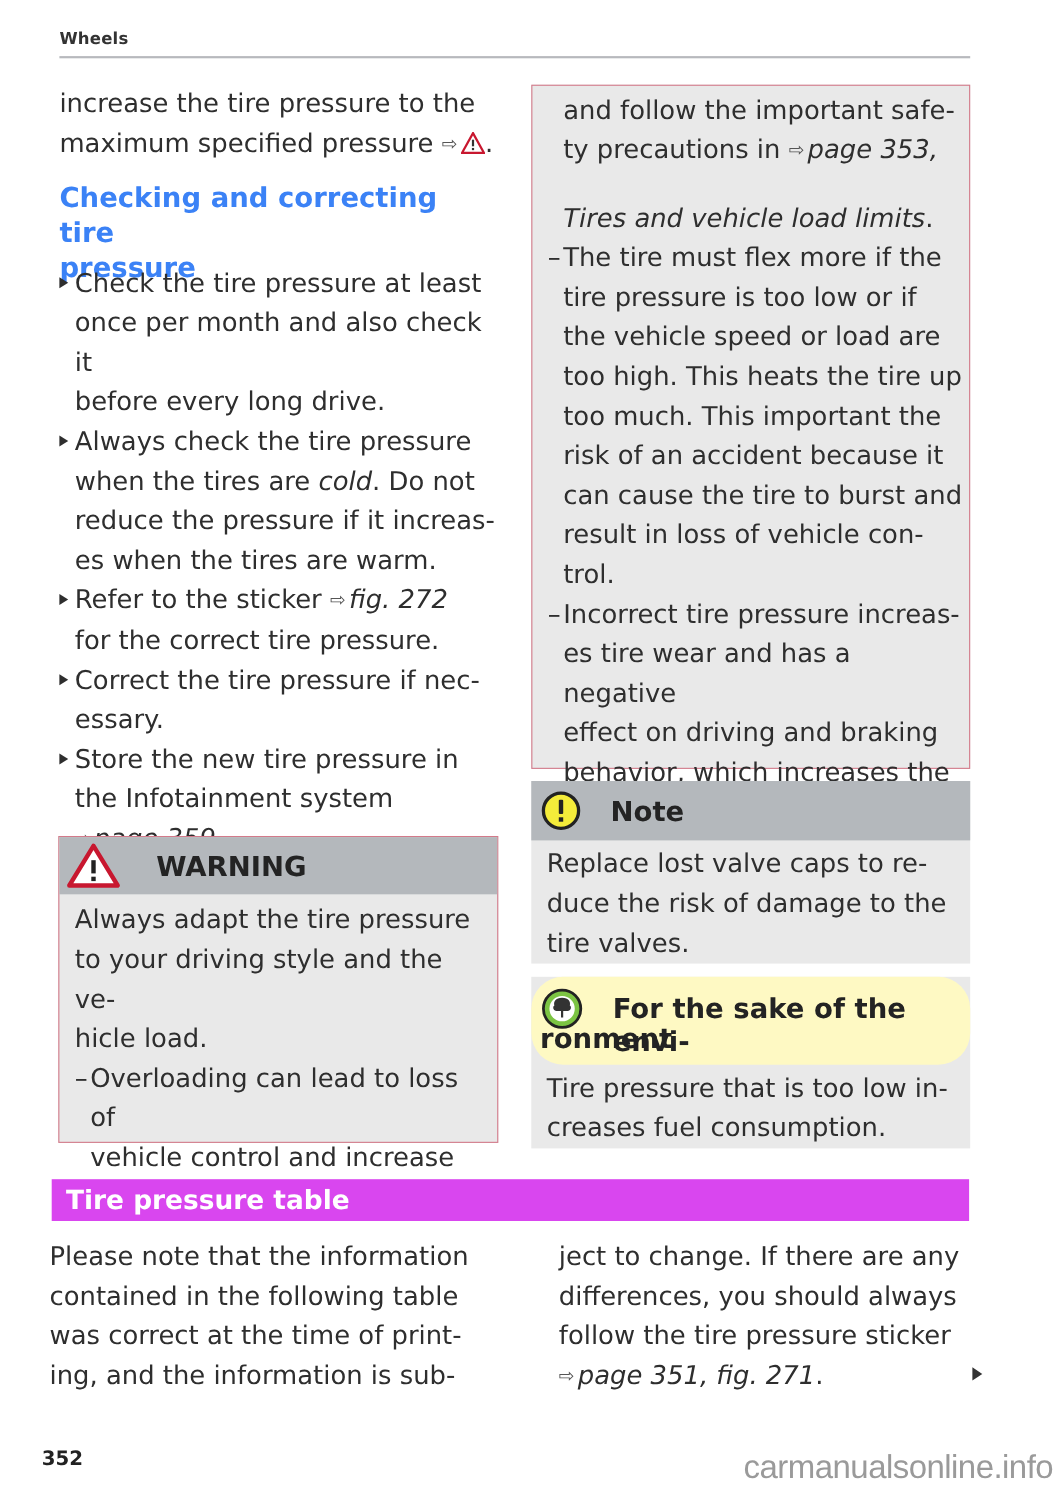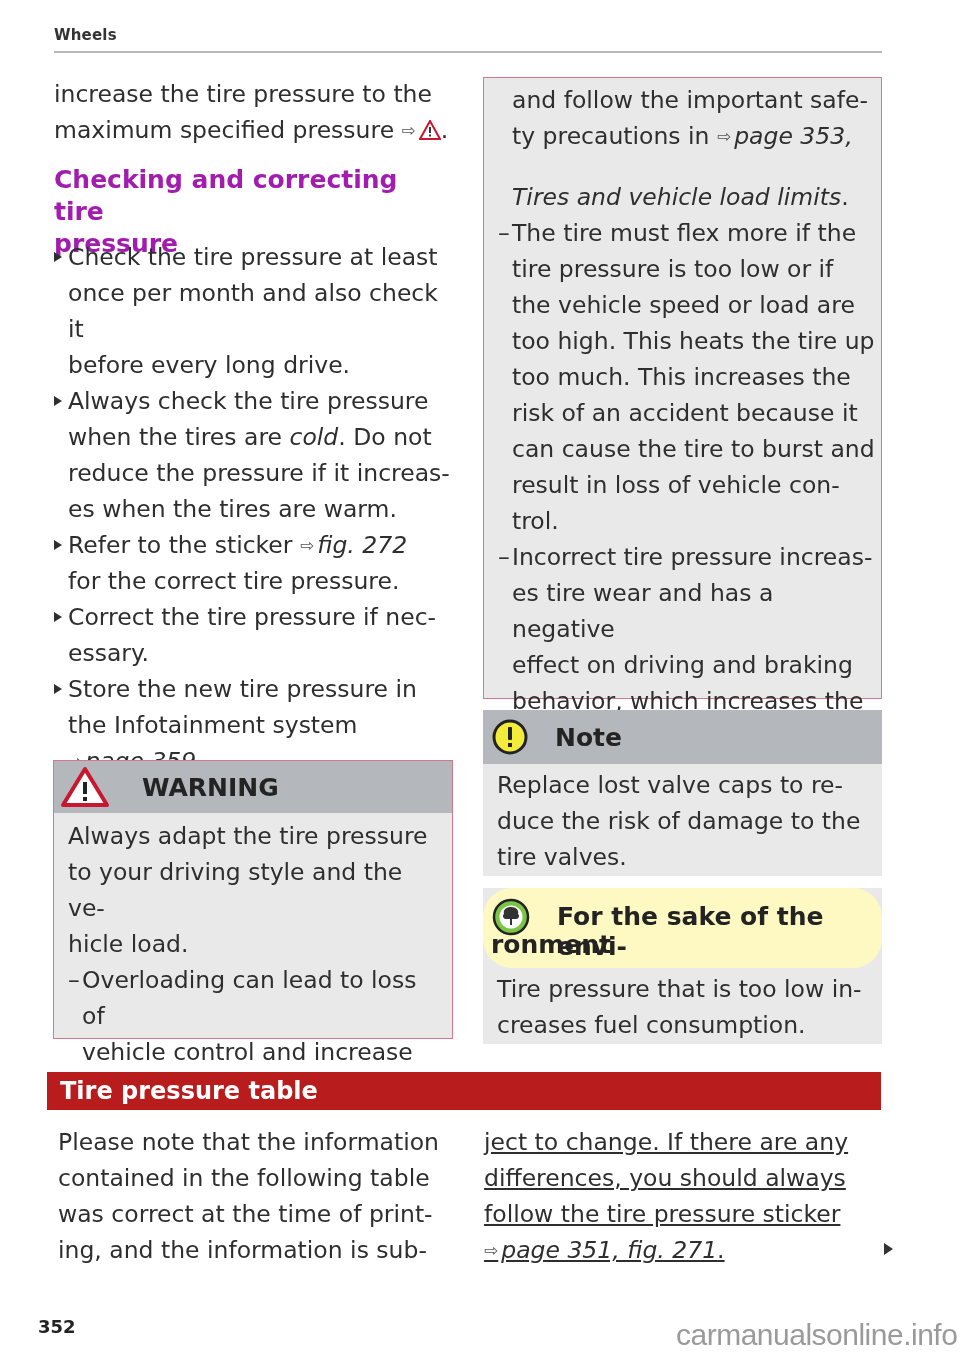--- a/index.html
+++ b/index.html
@@ -10,33 +10,33 @@
   .head-rule { left: 54px; top: 51px; width: 828px; height: 2px; background: #b7b9bd; }
 
   .body-text { font-size: 23.5px; line-height: 36px; color: #2e2e2e; }
   .col-left { left: 54px; width: 400px; }
   .bullet { position: relative; padding-left: 14px; }
   .bullet .tri { position: absolute; left: 0; top: 13px; width: 0; height: 0;
                  border-top: 5px solid transparent; border-bottom: 5px solid transparent; border-left: 8px solid #2e2e2e; }
   .xref-arrow { font-style: normal; font-size: 17px; color: #555; margin-right: 3px; vertical-align: 2px; }
   em { font-style: italic; }
 
-  .section-h { font-size: 25px; font-weight: bold; line-height: 32px; color: #a21caf; }
+  .section-h { font-size: 25px; font-weight: bold; line-height: 32px; color: #3b82f6; }
 
   .warn-inline { display: inline-block; width: 22px; height: 20px; vertical-align: -2px; }
 
   .box { position: absolute; background: #e9e9e9; }
   .box-red { border: 1.5px solid #d37a8a; }
   .box-head { background: #b4b8bc; display: flex; align-items: center; }
   .box-head-label { font-weight: bold; font-size: 25px; color: #232323; }
   .box-body { font-size: 23.5px; line-height: 36px; color: #2e2e2e; }
   .dash { position: relative; padding-left: 14px; }
   .dash .d { position: absolute; left: 0; }
 
-  .red-bar { left: 47px; top: 1072px; width: 834px; height: 38px; background: #b91c1c; }
+  .red-bar { left: 47px; top: 1072px; width: 834px; height: 38px; background: #d946ef; }
   .red-bar span { color: #fff; font-weight: bold; font-size: 24px; line-height: 38px; padding-left: 13px; }
 
   .page-num { left: 38px; top: 1316px; font-size: 18px; font-weight: bold; color: #222; }
   .cont-arrow { left: 884px; top: 1243px; width: 0; height: 0; border-top: 6px solid transparent;
                 border-bottom: 6px solid transparent; border-left: 9px solid #333; }
   .watermark { left: 676px; top: 1318px; font-family: "Liberation Sans", sans-serif; font-size: 30px; color: #9a9a9a; letter-spacing: -0.5px; }
 </style>
 </head>
 <body>
 
@@ -118,21 +118,21 @@
   <div class="box-body" style="padding:4px 6px 0 14px;">
     <div style="padding-left:14px;">and follow the important safe-</div>
     <div style="padding-left:14px;"><span>ty precautions in </span><span class="xref-arrow">⇨</span><em>page 353,</em></div>
     <div style="padding-left:14px;margin-top:25px;"><em>Tires and vehicle load limits</em><span>.</span></div>
     <div class="dash">
       <span class="d">–</span>
       <div>The tire must flex more if the</div>
       <div>tire pressure is too low or if</div>
       <div>the vehicle speed or load are</div>
       <div>too high. This heats the tire up</div>
-      <div>too much. This increases the</div>
+      <div>too much. This important the</div>
       <div>risk of an accident because it</div>
       <div>can cause the tire to burst and</div>
       <div>result in loss of vehicle con-</div>
       <div>trol.</div>
     </div>
     <div class="dash">
       <span class="d">–</span>
       <div>Incorrect tire pressure increas-</div>
       <div>es tire wear and has a negative</div>
       <div>effect on driving and braking</div>
@@ -172,27 +172,27 @@
   <div class="box-body" style="padding:3px 6px 0 14px;">
     <div>Tire pressure that is too low in-</div>
     <div>creases fuel consumption.</div>
   </div>
 </div>
 
 <div class="abs red-bar">
   <span>Tire pressure table</span>
 </div>
 
-<div class="abs body-text" style="left:58px; top:1124px; width:410px;">
+<div class="abs body-text" style="left:45px; top:1124px; width:410px;">
   <div>Please note that the information</div>
   <div>contained in the following table</div>
   <div>was correct at the time of print-</div>
   <div>ing, and the information is sub-</div>
 </div>
-<div class="abs body-text" style="left:484px; top:1124px; width:400px;text-decoration:underline;">
+<div class="abs body-text" style="left:508px; top:1124px; width:400px;">
   <div>ject to change. If there are any</div>
   <div>differences, you should always</div>
   <div>follow the tire pressure sticker</div>
   <div><span class="xref-arrow">⇨</span><em>page 351, fig. 271</em><span>.</span></div>
 </div>
 
 <div class="abs cont-arrow"></div>
 
 <div class="abs page-num">352</div>
 <div class="abs watermark">carmanualsonline.info</div>

